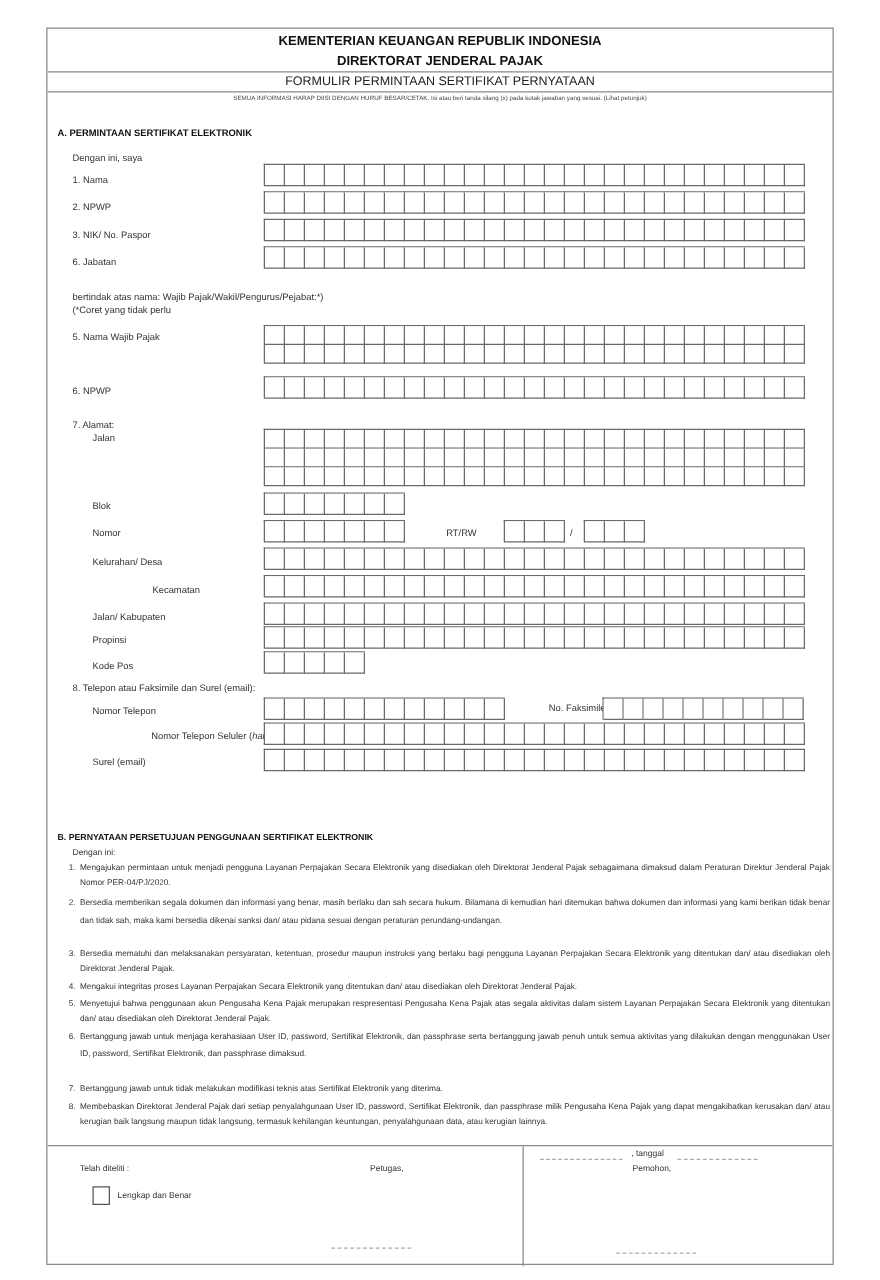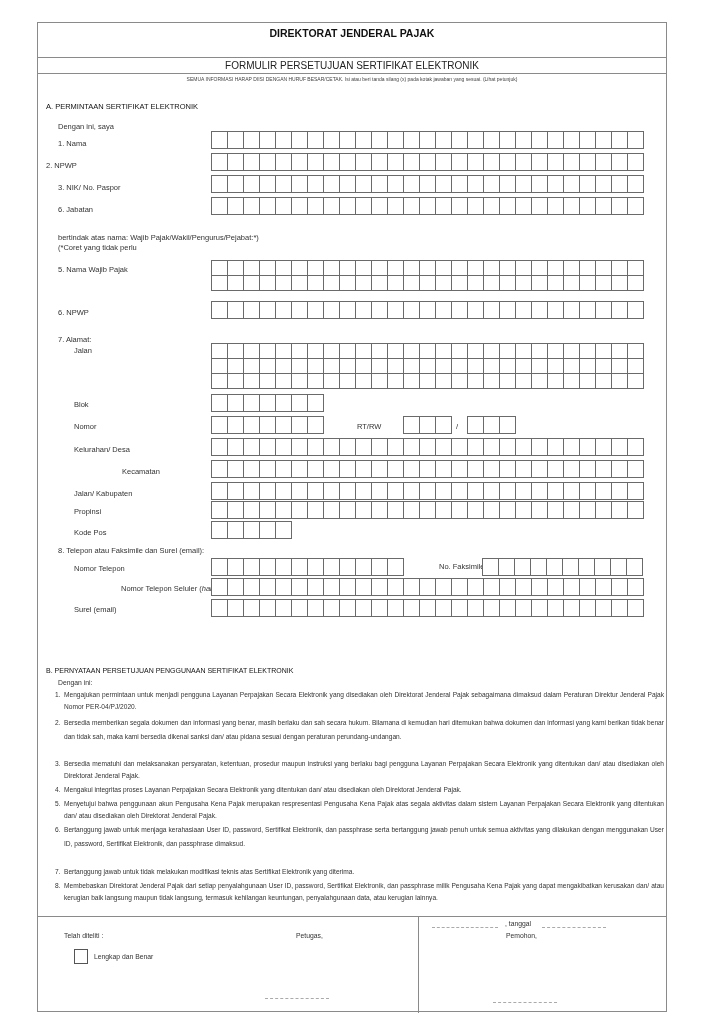--- a/index.html
+++ b/index.html
@@ -5,42 +5,43 @@
   * { box-sizing: border-box; margin: 0; padding: 0; }
   html, body { width: 704px; height: 1024px; background: #ffffff; overflow: hidden; }
   body { font-family: "Liberation Sans", sans-serif; color: #222; position: relative; }
   .form { position: absolute; left: 37px; top: 22px; width: 630px; height: 990px; border: 1.5px solid #8a8a8a; }
   .hdr { position: absolute; left: 0; top: 0; width: 100%; height: 35px; border-bottom: 1.5px solid #8a8a8a; text-align: center; }
   .hdr .l1 { font-weight: bold; font-size: 10.5px; margin-top: 4px; color: #111; }
   .hdr .l2 { font-weight: bold; font-size: 10.5px; margin-top: 4px; color: #111; }
   .title { position: absolute; left: 0; top: 35px; width: 100%; height: 16px; border-bottom: 1.5px solid #8a8a8a; text-align: center; font-size: 10px; line-height: 15px; color: #222; }
   .instr { position: absolute; left: 0; top: 53px; width: 100%; text-align: center; font-size: 5px; color: #444; }
   .abs { position: absolute; }
-  .sec-title { font-weight: normal; font-size: 7.5px; color: #111; }
+  .sec-title { font-weight: bold; font-size: 7.5px; color: #111; }
   .lbl { font-size: 7.5px; color: #333; white-space: nowrap; }
   .grid { position: absolute; display: grid; border-left: 1.3px solid #6a6a6a; border-top: 1.3px solid #6a6a6a; }
   .grid span { display: block; border-right: 1.3px solid #6a6a6a; border-bottom: 1.3px solid #6a6a6a; background: #fff; }
   .para { font-size: 7.5px; color: #333; line-height: 12px; text-align: justify; }
   .items { font-size: 6.6px; color: #333; }
   .item { position: absolute; left: 26px; width: 600px; line-height: 11.5px; text-align: justify; text-align-last: left; }
   .item .n { position: absolute; left: -9px; }
   .footer { position: absolute; left: 0; top: 893px; width: 100%; height: 96px; border-top: 1.5px solid #8a8a8a; }
   .vdiv { position: absolute; left: 380px; top: 0; height: 96px; border-left: 1.5px solid #8a8a8a; }
   .dash { position: absolute; border-top: 1px dashed #aaa; }
   .chk { position: absolute; width: 14px; height: 15px; border: 1.3px solid #555; }
 </style>
 </head>
 <body>
 
 <div class="form">
 
   <div class="hdr">
+    <div class="l1">KEMENTERIAN KEUANGAN REPUBLIK INDONESIA</div>
     <div class="l2">DIREKTORAT JENDERAL PAJAK</div>
   </div>
-  <div class="title">FORMULIR PERSETUJUAN SERTIFIKAT ELEKTRONIK</div>
+  <div class="title">FORMULIR PERMINTAAN SERTIFIKAT PERNYATAAN</div>
   <div class="instr">SEMUA INFORMASI HARAP DIISI DENGAN HURUF BESAR/CETAK. Isi atau beri tanda silang (x) pada kotak jawaban yang sesuai. (Lihat petunjuk)</div>
 
   <div class="abs sec-title" style="left:8px; top:79px;">A. PERMINTAAN SERTIFIKAT ELEKTRONIK</div>
   <div class="abs lbl" style="left:20px; top:99px;">Dengan ini, saya</div>
 
   <div class="abs lbl" style="left:20px; top:116px;">1.  Nama</div>
   <div class="grid" style="left: 173px; top: 108px; grid-template-columns: repeat(27, 16px); grid-template-rows: repeat(1, 17px);">
       <span></span>
       <span></span>
       <span></span>
@@ -63,21 +64,21 @@
       <span></span>
       <span></span>
       <span></span>
       <span></span>
       <span></span>
       <span></span>
       <span></span>
       <span></span>
     </div>
 
-  <div class="abs lbl" style="left:8px; top:138px;">2.  NPWP</div>
+  <div class="abs lbl" style="left:20px; top:138px;">2.  NPWP</div>
   <div class="grid" style="left: 173px; top: 130px; grid-template-columns: repeat(27, 16px); grid-template-rows: repeat(1, 17px);">
       <span></span>
       <span></span>
       <span></span>
       <span></span>
       <span></span>
       <span></span>
       <span></span>
       <span></span>
       <span></span>

